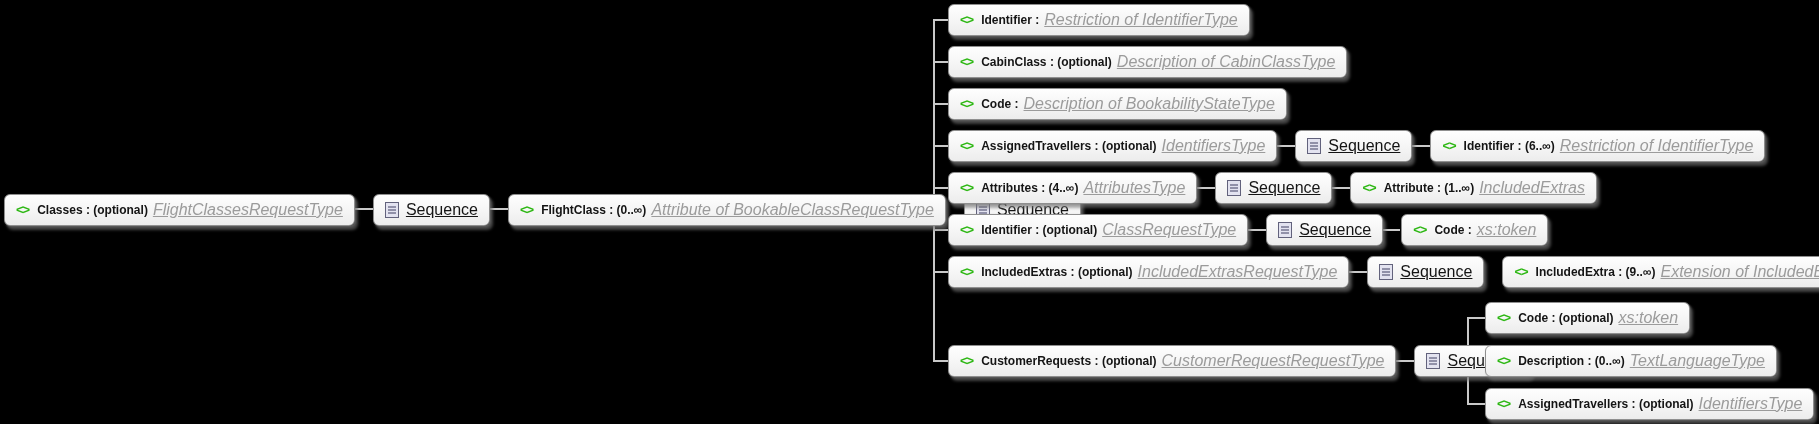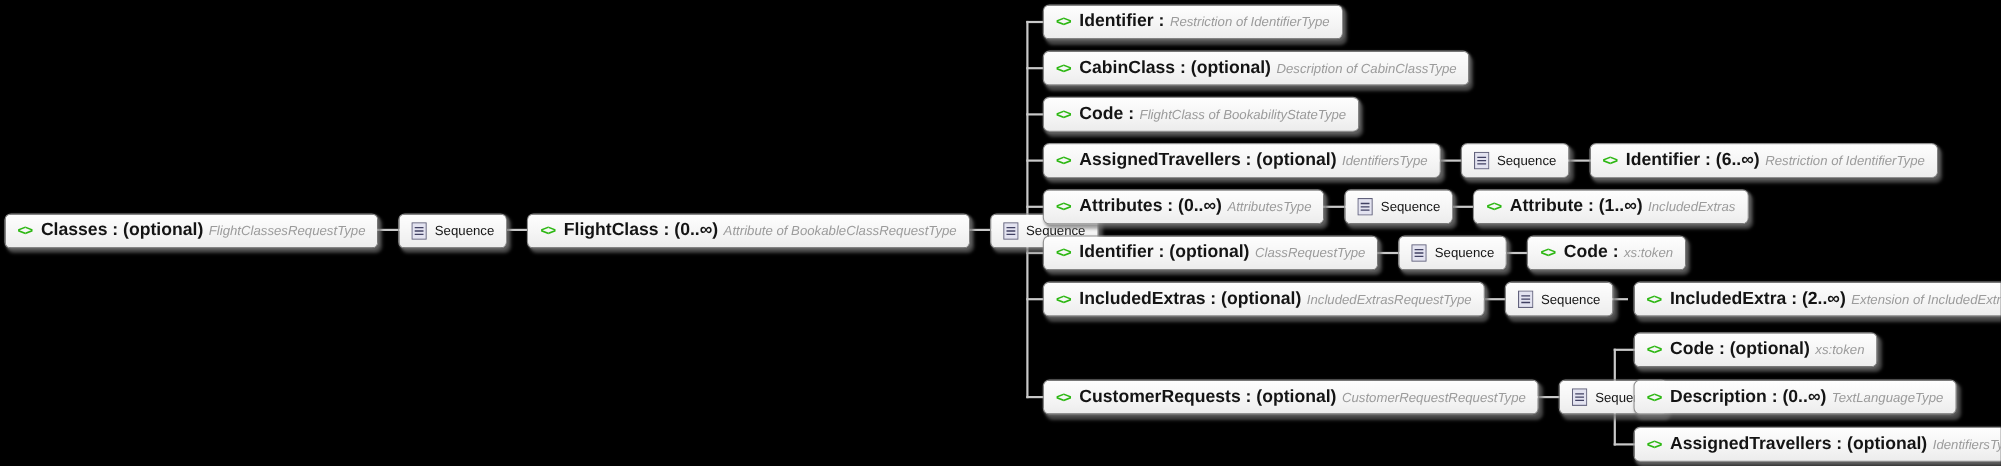--- a/index.html
+++ b/index.html
@@ -31,24 +31,24 @@
     z-index:2;
   }
   .glyph{
     color:#2cb712;
     font-weight:bold;
     font-size:13px;
     letter-spacing:-1px;
     margin-right:8px;
     transform:translateY(-1px);
   }
-  .title{font-size:16px;font-weight:bold;color:#141414;}
-  .type{font-size:12px;font-style:italic;color:#9b9b9b;margin-left:5px;}
+  .title{font-size:12px;font-weight:bold;color:#141414;}
+  .type{font-size:16px;font-style:italic;color:#9b9b9b;margin-left:5px;text-decoration:underline;}
   .seqicon{display:inline-flex;margin-right:7px;}
-  .seqlabel{font-size:12px;color:#141414;}
+  .seqlabel{font-size:16px;color:#141414;text-decoration:underline;}
 </style>
 </head>
 <body>
 
 <div class="canvas">
 
   <div class="line h" style="left:60px;top:208px;width:873px"></div>
   <div class="line v" style="left:933px;top:19px;height:343px"></div>
   <div class="line h" style="left:933px;top:19px;width:67px"></div>
   <div class="line h" style="left:933px;top:61px;width:67px"></div>
@@ -107,21 +107,21 @@
       <span class="glyph">&lt;&gt;</span>
       <span class="title">CabinClass : (optional)</span>
       <span class="type">Description of CabinClassType</span>
     </div>
   </div>
 
   <div class="row" style="left:948px;top:88px">
     <div class="node el">
       <span class="glyph">&lt;&gt;</span>
       <span class="title">Code :</span>
-      <span class="type">FlightClass of BookabilityStateType</span>
+      <span class="type">Description of BookabilityStateType</span>
     </div>
   </div>
 
   <div class="row" style="left:948px;top:130px">
     <div class="node el">
       <span class="glyph">&lt;&gt;</span>
       <span class="title">AssignedTravellers : (optional)</span>
       <span class="type">IdentifiersType</span>
     </div>
     <div class="node seq">
@@ -136,21 +136,21 @@
     <div class="node el">
       <span class="glyph">&lt;&gt;</span>
       <span class="title">Identifier : (6..∞)</span>
       <span class="type">Restriction of IdentifierType</span>
     </div>
   </div>
 
   <div class="row" style="left:948px;top:172px">
     <div class="node el">
       <span class="glyph">&lt;&gt;</span>
-      <span class="title">Attributes : (0..∞)</span>
+      <span class="title">Attributes : (4..∞)</span>
       <span class="type">AttributesType</span>
     </div>
     <div class="node seq">
       <span class="seqicon">
           <svg width="14" height="16" viewBox="0 0 14 16">
             <rect x="0.5" y="0.5" width="13" height="15" fill="#e3e3f0" stroke="#62627c"></rect>
             <path d="M3 5h8M3 8h8M3 11h8" stroke="#414163" stroke-width="1.2"></path>
           </svg>
         </span>
       <span class="seqlabel">Sequence</span>
@@ -194,21 +194,21 @@
       <span class="seqicon">
           <svg width="14" height="16" viewBox="0 0 14 16">
             <rect x="0.5" y="0.5" width="13" height="15" fill="#e3e3f0" stroke="#62627c"></rect>
             <path d="M3 5h8M3 8h8M3 11h8" stroke="#414163" stroke-width="1.2"></path>
           </svg>
         </span>
       <span class="seqlabel">Sequence</span>
     </div>
     <div class="node el">
       <span class="glyph">&lt;&gt;</span>
-      <span class="title">IncludedExtra : (2..∞)</span>
+      <span class="title">IncludedExtra : (9..∞)</span>
       <span class="type">Extension of IncludedExtraBaseRequestType</span>
     </div>
   </div>
 
   <div class="row" style="left:948px;top:345px">
     <div class="node el">
       <span class="glyph">&lt;&gt;</span>
       <span class="title">CustomerRequests : (optional)</span>
       <span class="type">CustomerRequestRequestType</span>
     </div>

